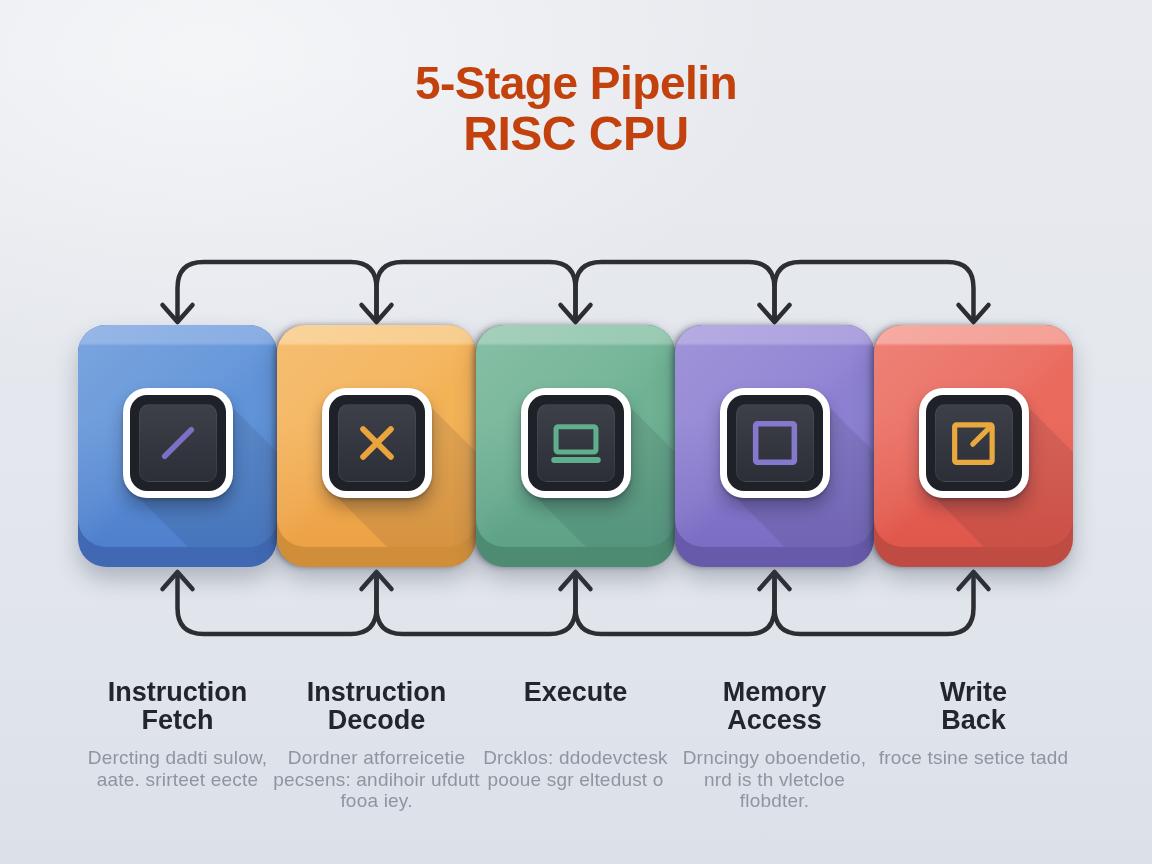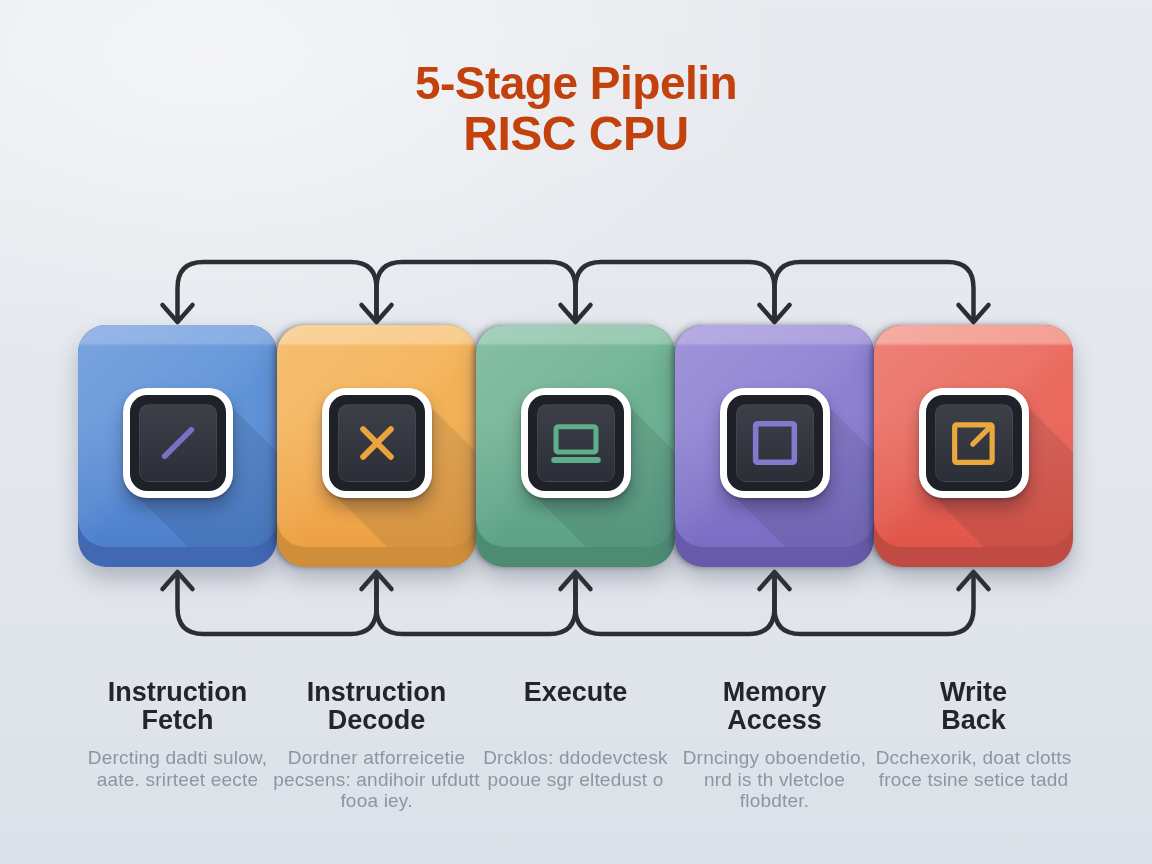--- a/index.html
+++ b/index.html
@@ -220,17 +220,16 @@
             </div>
           </div>
         </div>
       </div>
     </div>
     <div class="stage-name">
         <div>Write</div>
         <div>Back</div>
       </div>
     <div class="stage-desc">
-        <div>Dcchexorik, doat clotts</div>
         <div>froce tsine setice tadd</div>
       </div>
   </div>
   </div>
 
 </body></html>

